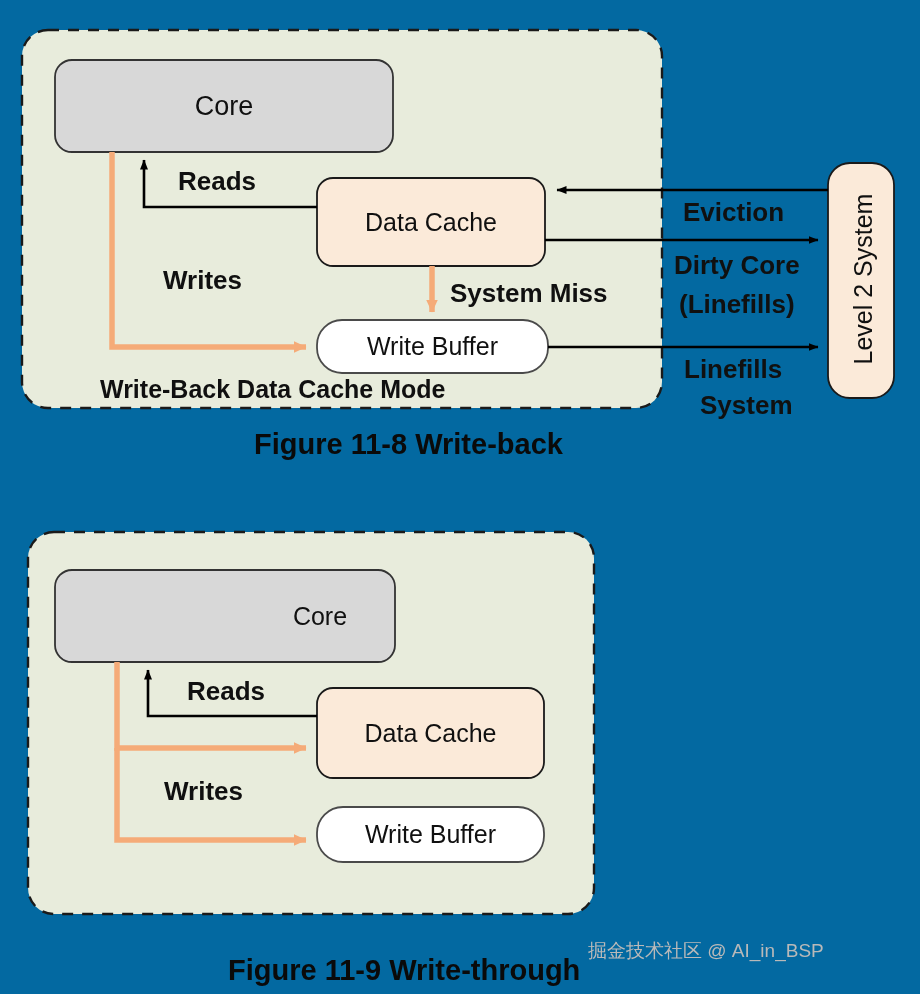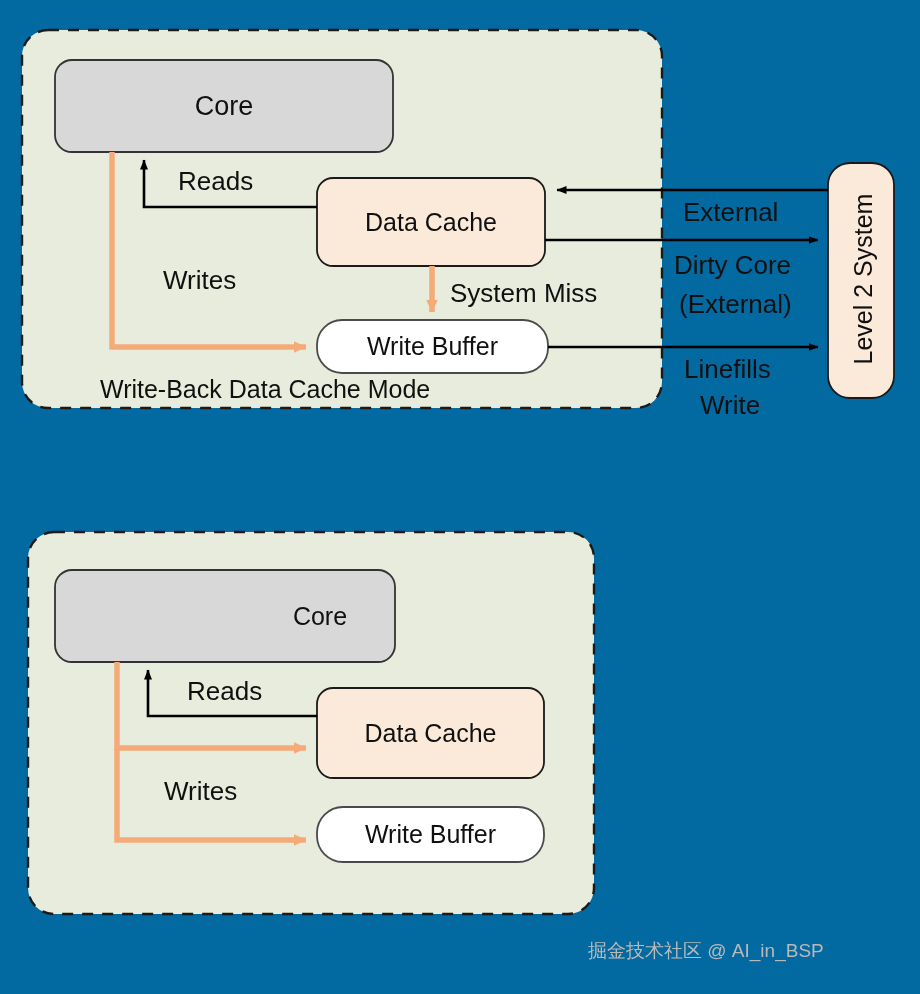--- a/index.html
+++ b/index.html
@@ -23,20 +23,21 @@
     left: 0;
     top: 0;
     width: 920px;
     height: 994px;
   }
   .lbl {
     position: absolute;
     color: #101010;
     white-space: nowrap;
     line-height: 1;
+    font-weight: bold;
   }
   .box-text {
     position: absolute;
     display: flex;
     align-items: center;
     justify-content: center;
     color: #101010;
     white-space: nowrap;
   }
   .caption {
@@ -124,40 +125,42 @@
 
   <div class="vert-text" style="left:745px; top:246px; width:235px; height:66px; font-size:25px;
               transform: rotate(-90deg);">Level 2 System</div>
 
   <div class="lbl" style="left:178px; top:168px; font-size:26px;">Reads</div>
 
   <div class="lbl" style="left:163px; top:267px; font-size:26px;">Writes</div>
 
   <div class="lbl" style="left:450px; top:280px; font-size:26px;">System Miss</div>
 
-  <div class="lbl" style="left:683px; top:199px; font-size:26px;">External</div>
+  <div class="lbl" style="left:683px; top:199px; font-size:26px;">Eviction</div>
 
   <div class="lbl" style="left:674px; top:252px; font-size:26px;">Dirty Core</div>
 
-  <div class="lbl" style="left:679px; top:291px; font-size:26px;">(External)</div>
+  <div class="lbl" style="left:679px; top:291px; font-size:26px;">(Linefills)</div>
 
   <div class="lbl" style="left:684px; top:356px; font-size:26px;">Linefills</div>
 
-  <div class="lbl" style="left:700px; top:392px; font-size:26px;">Write</div>
+  <div class="lbl" style="left:700px; top:392px; font-size:26px;">System</div>
 
   <div class="lbl" style="left:100px; top:377px; font-size:25px;">Write-Back Data Cache Mode</div>
 
+  <div class="caption" style="left:254px; top:428px; font-size:29px;">Figure 11-8 Write-back</div>
 
   <div class="box-text" style="left:240px; top:570px; width:160px; height:92px; font-size:25px;">Core</div>
 
   <div class="box-text" style="left:317px; top:688px; width:227px; height:90px; font-size:25px;">Data Cache</div>
 
   <div class="box-text" style="left:317px; top:807px; width:227px; height:55px; font-size:25px;">Write Buffer</div>
 
   <div class="lbl" style="left:187px; top:678px; font-size:26px;">Reads</div>
 
   <div class="lbl" style="left:164px; top:778px; font-size:26px;">Writes</div>
 
 
+  <div class="caption" style="left:228px; top:954px; font-size:29px;">Figure 11-9 Write-through</div>
 
   <div class="watermark" style="left:588px; top:938px;text-align:right;">掘金技术社区 @ AI_in_BSP</div>
 
 </div>
 
 </body></html>

